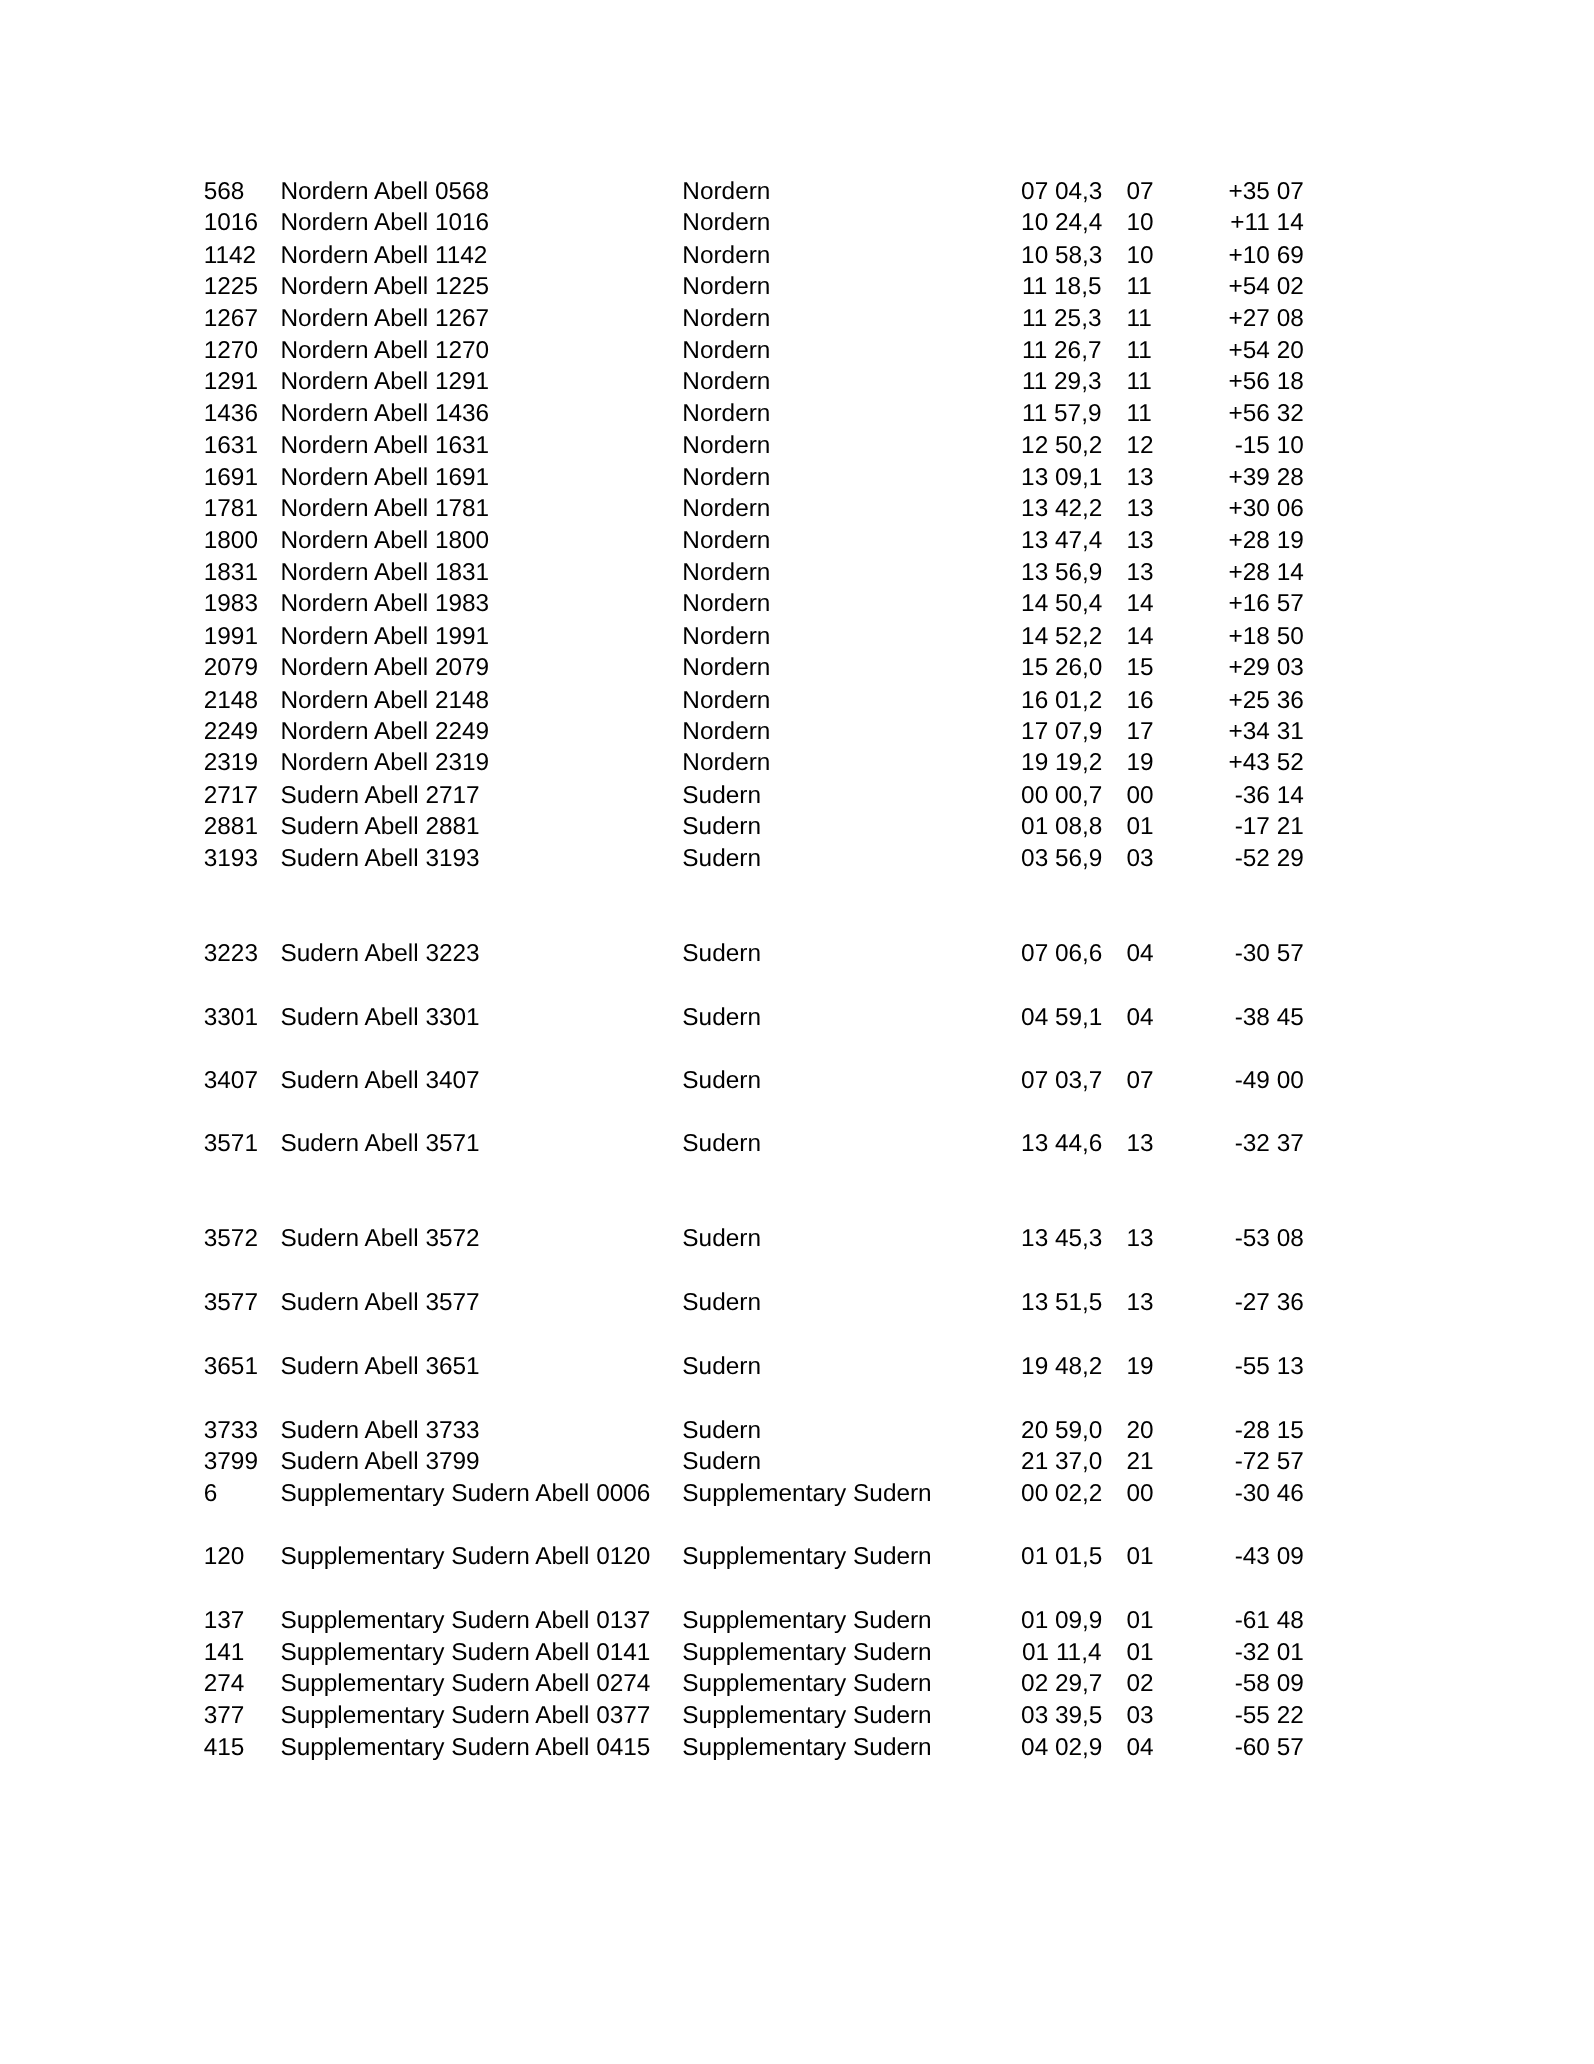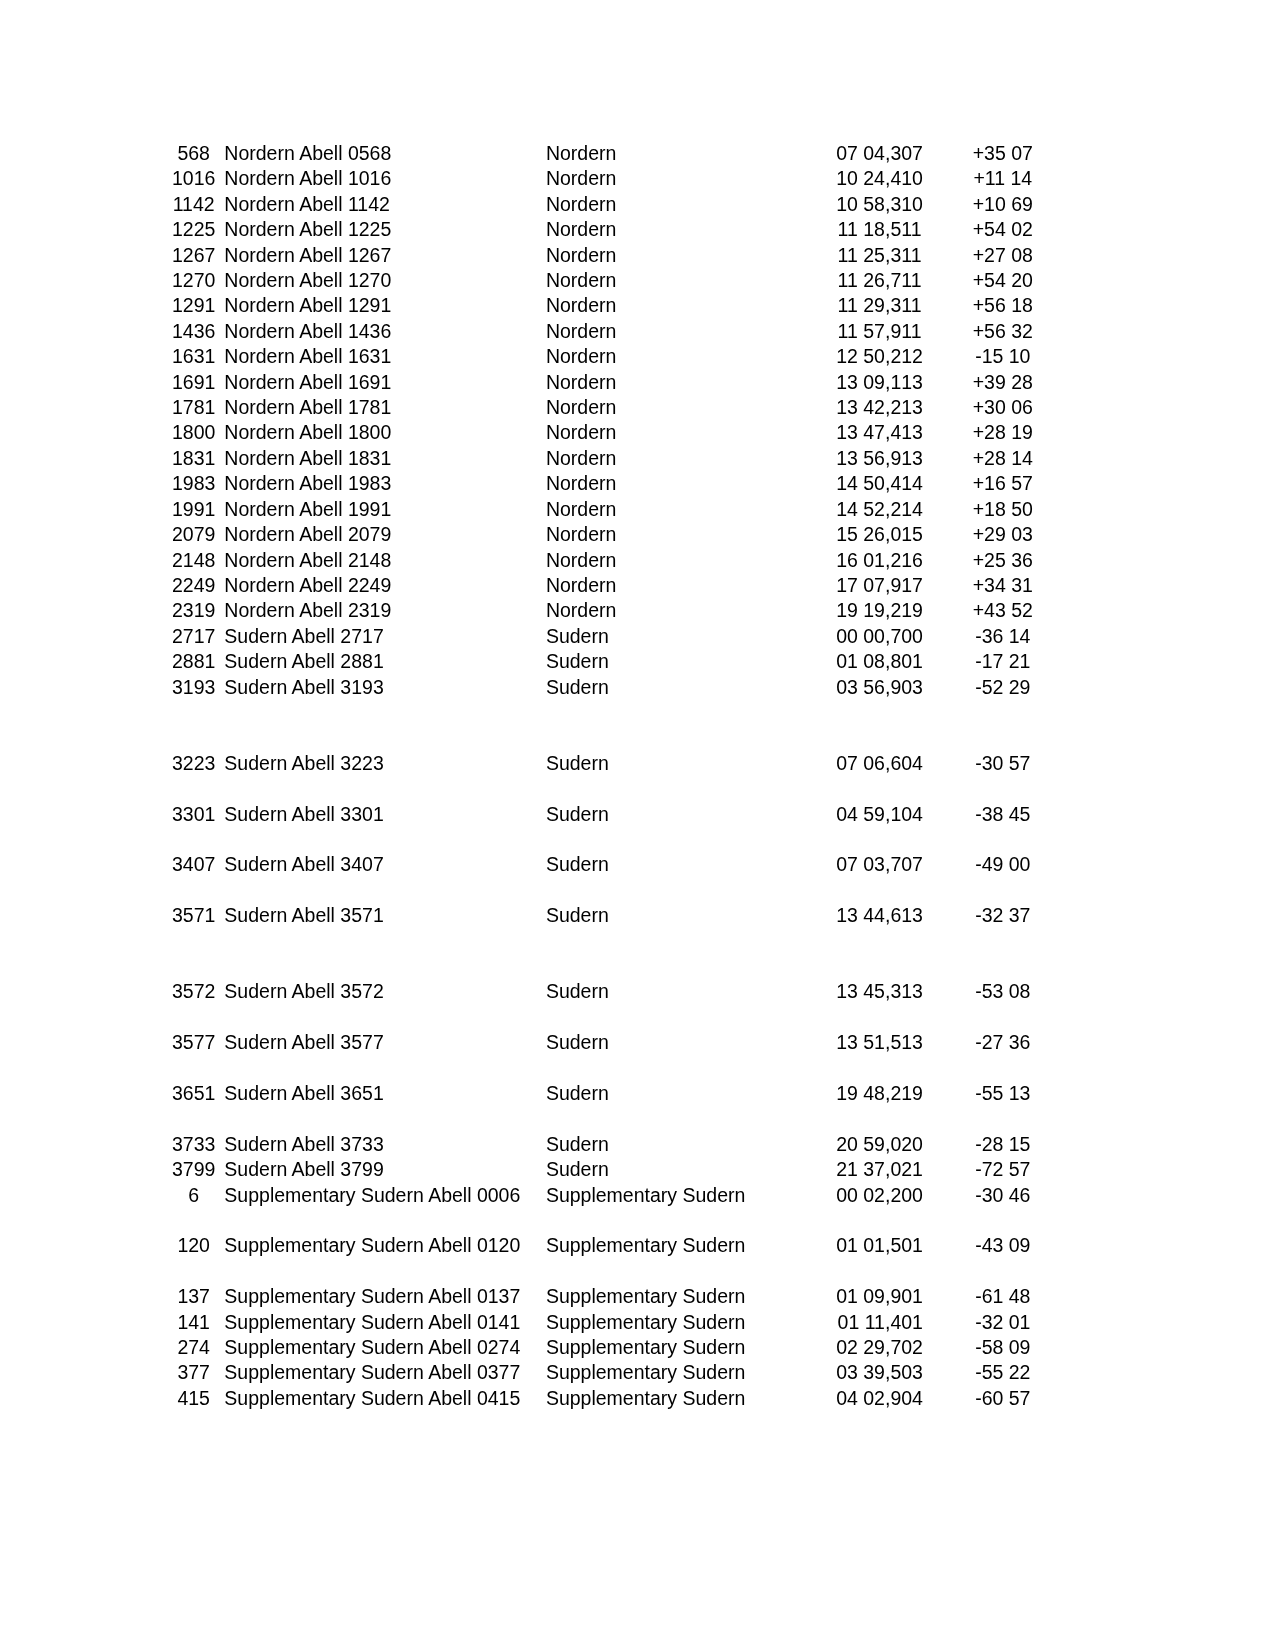--- a/index.html
+++ b/index.html
@@ -36,42 +36,42 @@
   table.catalog td {
     padding: 0;
     margin: 0;
     white-space: nowrap;
     vertical-align: top;
     font-weight: normal;
   }
   
   td.c-id {
     width: 58px;
-    text-align: center;
+    text-align: left;
     padding-right: 7px;
   }
   td.c-name {
     width: 304px;
     text-align: left;
   }
   td.c-group {
     width: 238px;
     text-align: left;
   }
   td.c-ra {
     width: 98px;
-    text-align: right;
+    text-align: center;
   }
   td.c-rah {
     width: 58px;
     text-align: left;
   }
   td.c-dec {
     width: 76px;
-    text-align: center;
+    text-align: right;
   }
   tr.spacer-row td {
     height: 25.4px;
     line-height: 25.4px;
     font-size: 19.5px;
   }
   tr.spacer-2 td {
     height: 50.8px;
   }
 </style>

